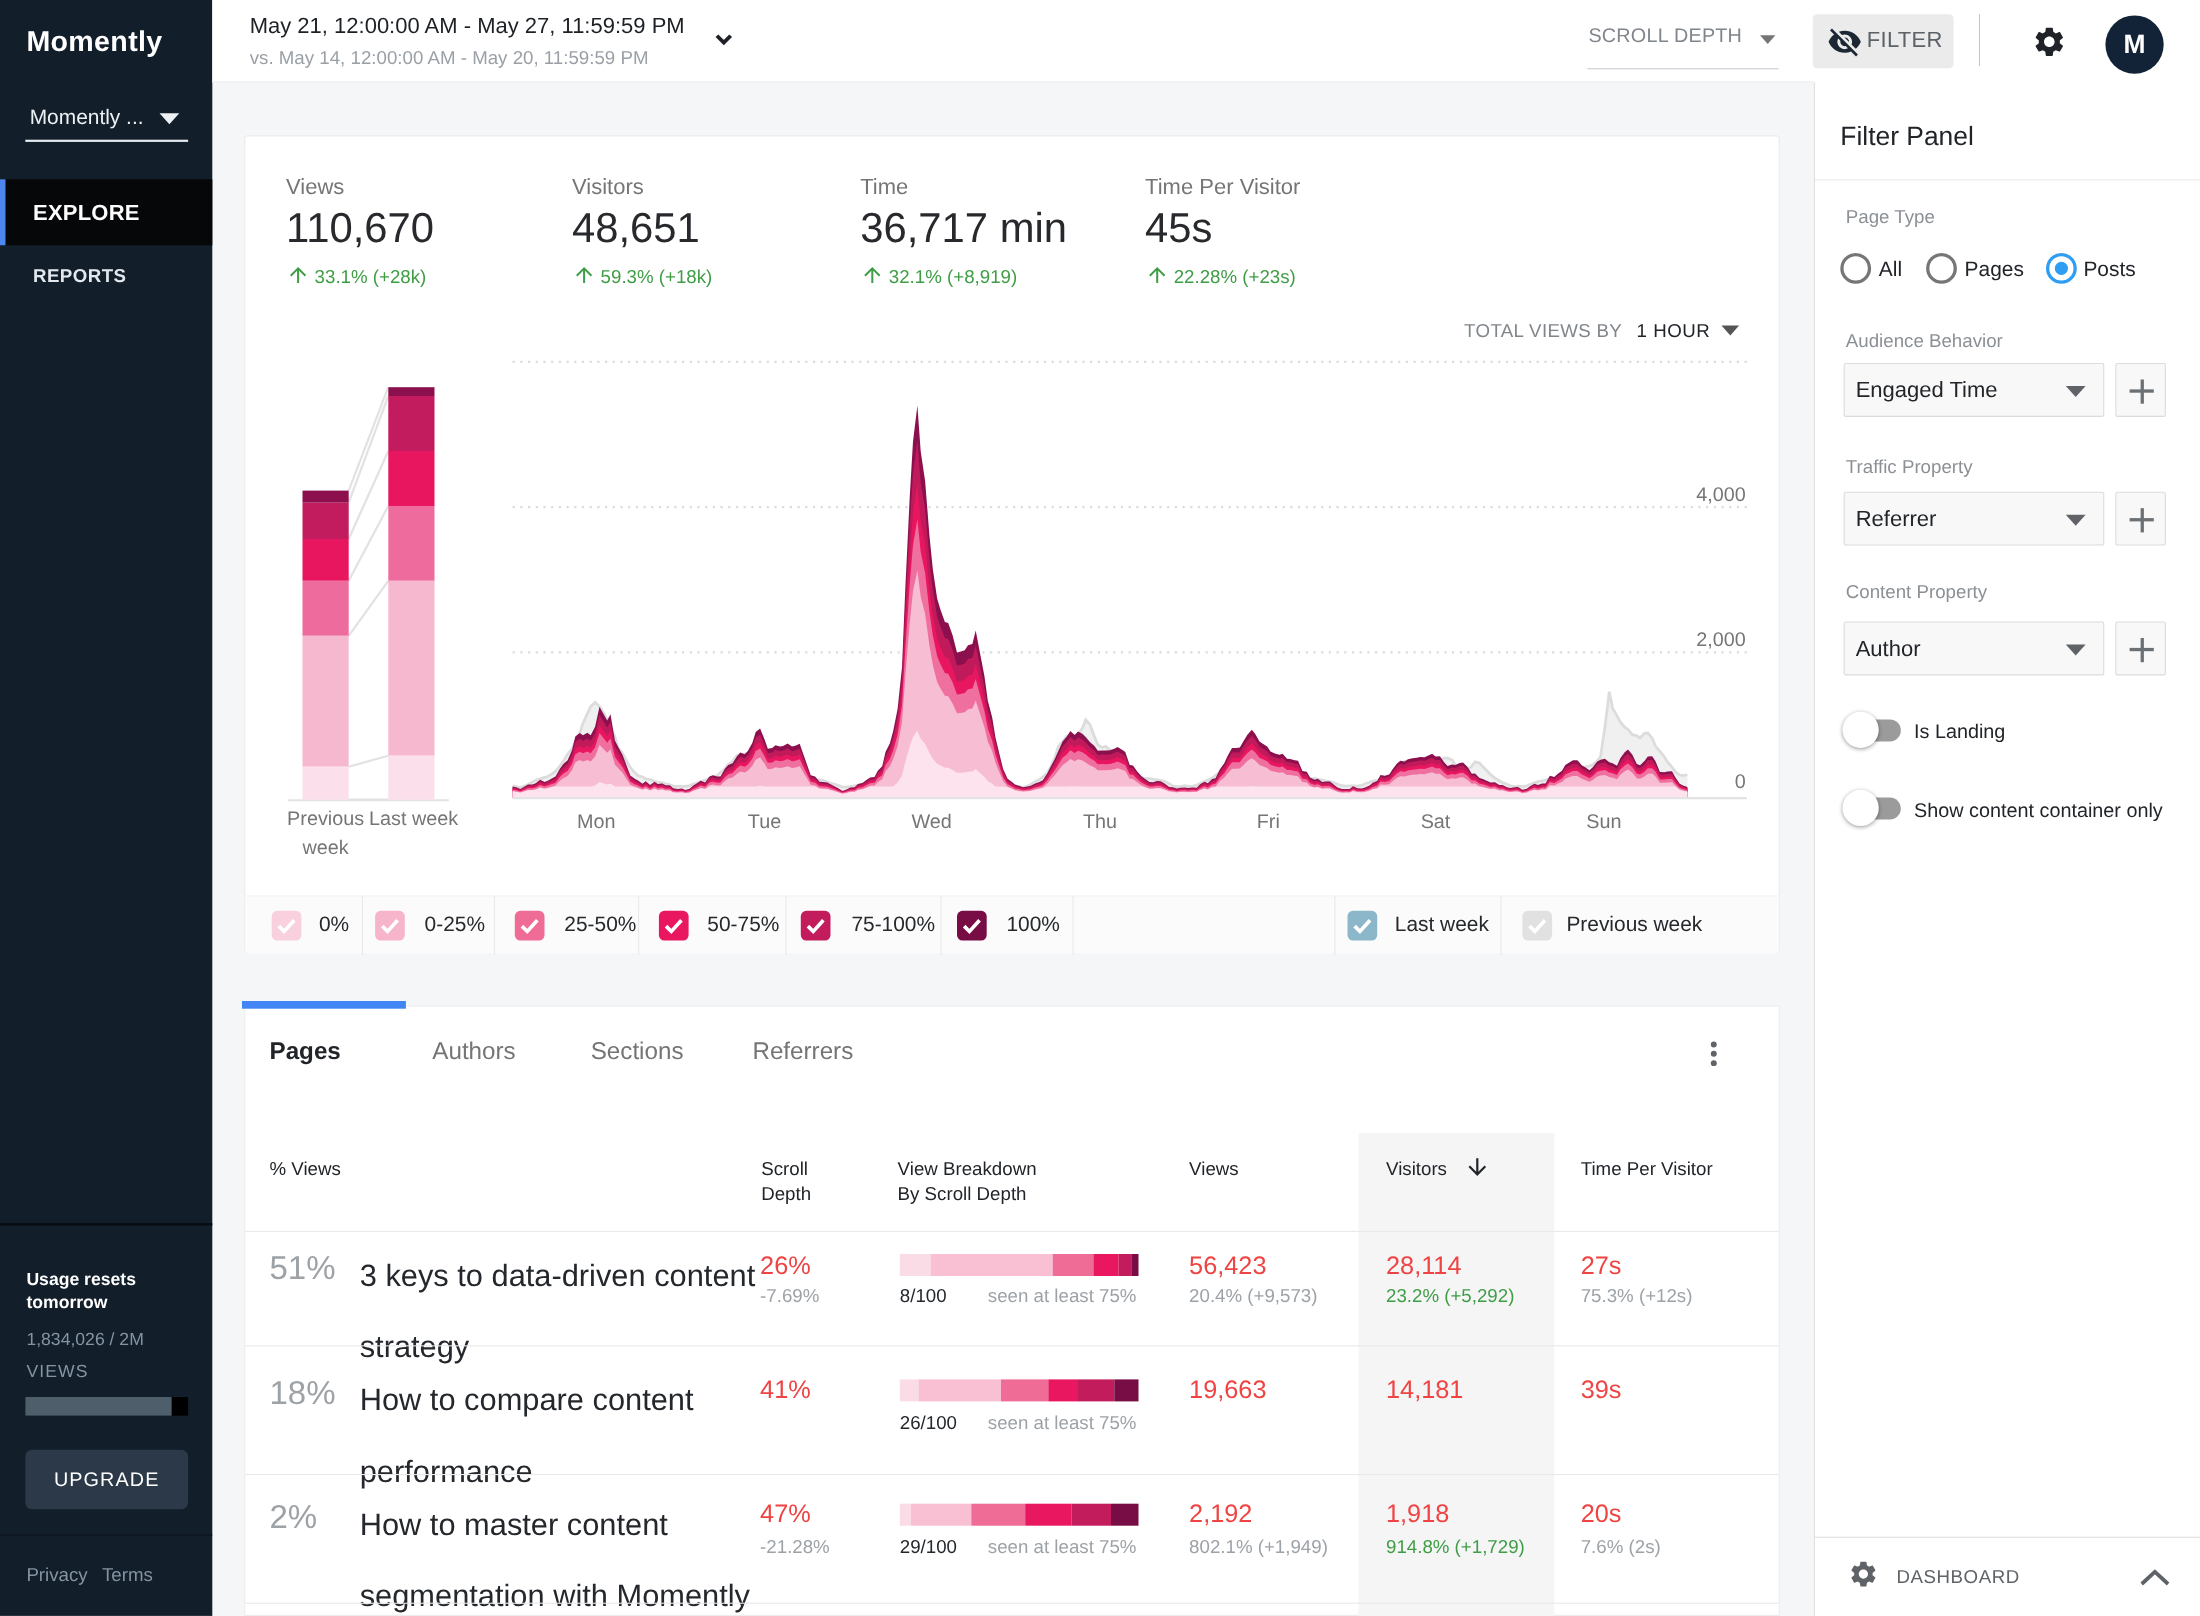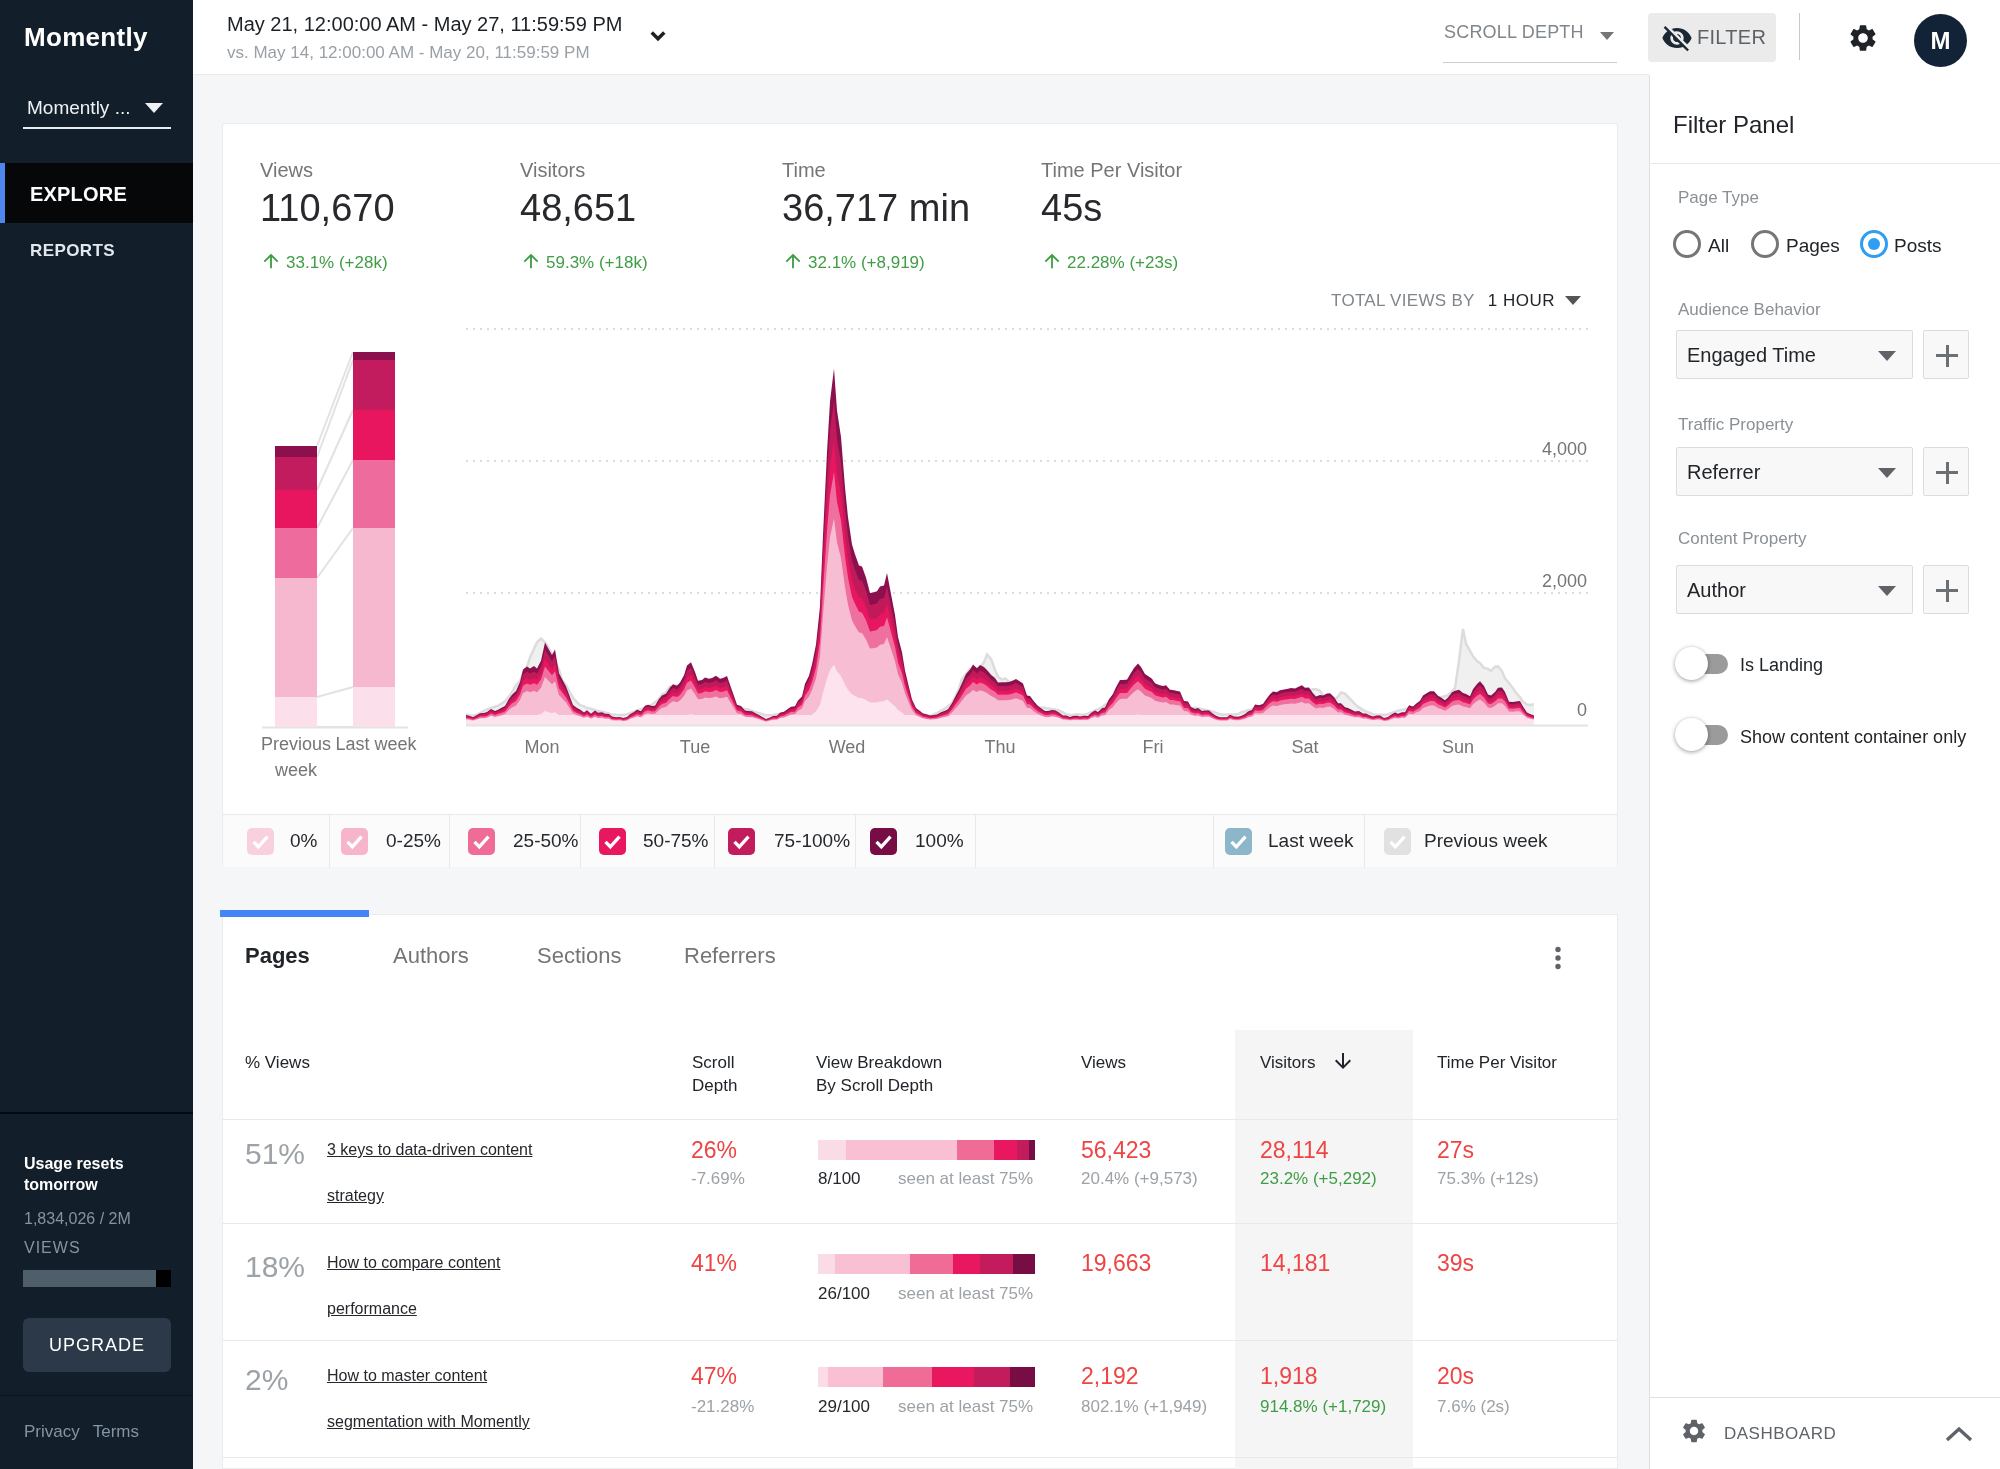--- a/index.html
+++ b/index.html
@@ -41,21 +41,21 @@
 #filter-btn .t { position:absolute; left:49px; top:13px; font-size:20px; color:#5c6268; letter-spacing:0.3px; }
 #tb-div { position:absolute; left:1606px; top:13px; width:1px; height:47px; background:#c8c8c8; }
 #gear-top { position:absolute; left:1654px; top:22px; }
 #avatar { position:absolute; left:1721px; top:14px; width:53px; height:53px; border-radius:50%; background:#132337; color:#fff; font-size:24px; font-weight:bold; text-align:center; line-height:53px; }
 
 
 #card1 { left:222px; top:123px; width:1396px; height:744px; background:#fff; border:1px solid #ececec; border-radius:3px; }
 .stat { position:absolute; top:35px; }
 .stat .lbl { font-size:20px; line-height:23px; color:#757575; }
 .stat .val { font-size:38px; line-height:43px; color:#27292c; margin-top:5px; }
-.stat .chg { font-size:17px; line-height:20px; color:#3f9d45; margin-top:20px; }
+.stat .chg { font-size:17px; line-height:20px; color:#3f9d45; margin-top:9px; }
 .stat .chg svg { vertical-align:-4px; margin-right:4px; }
 #tvb { position:absolute; left:1108px; top:167px; font-size:17px; color:#80868b; letter-spacing:0.3px; }
 #tvb b { font-weight:normal; color:#212429; font-size:17px; letter-spacing:0.5px; margin-left:13px;}
 #tvb-caret { position:absolute; left:1342px; top:172px; width:0; height:0; border-left:8px solid transparent; border-right:8px solid transparent; border-top:9px solid #555; }
 #chart-svg { position:absolute; left:0; top:0; }
 #cbrow { position:absolute; left:0; top:690px; width:1394px; height:53px; background:#fbfbfc; border-top:1px solid #e9e9e9; border-radius:0 0 3px 3px; }
 .cb { position:absolute; top:13px; width:27px; height:27px; border-radius:5px; }
 .cb svg { position:absolute; left:3px; top:3px; }
 .cbl { position:absolute; top:15px; font-size:19px; color:#26292c; }
 .cbl2 { position:absolute; top:15px; font-size:19px; color:#26292c; }
@@ -65,21 +65,21 @@
 #card2 { left:222px; top:914px; width:1396px; height:555px; background:#fff; border:1px solid #ececec; }
 #tab-ind { left:220px; top:910px; width:149px; height:7px; background:#4285f4; z-index:5; }
 .tab { position:absolute; top:28px; font-size:22px; color:#757575; }
 #viscol { position:absolute; left:1012px; top:115px; width:178px; height:440px; background:#f5f5f6; }
 .th { position:absolute; font-size:17px; color:#212529; line-height:23px; }
 .trow { position:absolute; left:0; width:1394px; border-top:1px solid #e9e9e9; }
 .c-dark { position:absolute; font-size:23px; color:#ef4444; }
 .c-grey { position:absolute; font-size:30px; color:#9da2a7; }
 .c-sub { position:absolute; font-size:17px; color:#9da2a7; }
 .c-green { position:absolute; font-size:17px; color:#3f9d45; }
-.title { position:absolute; font-size:16px; color:#24282c; line-height:46px;text-decoration:underline; }
+.title { position:absolute; font-size:28px; color:#24282c; line-height:65px; }
 .bbar { position:absolute; height:20px; display:flex; }
 .bbar div { height:20px; }
 
 
 #fpanel { left:1649px; top:75px; width:351px; height:1394px; background:#fff; border-left:1px solid #e0e0e0; }
 #fp-title { position:absolute; left:23px; top:36px; font-size:24px; color:#212529; }
 #fp-div1 { position:absolute; left:0; top:88px; width:350px; height:1px; background:#e8e8e8; }
 .fp-lbl { position:absolute; left:28px; font-size:17px; color:#8b9095; }
 .radio { position:absolute; width:28px; height:28px; border-radius:50%; border:3px solid #767676; background:#fff; }
 .radio.sel { border-color:#2e9df2; }

